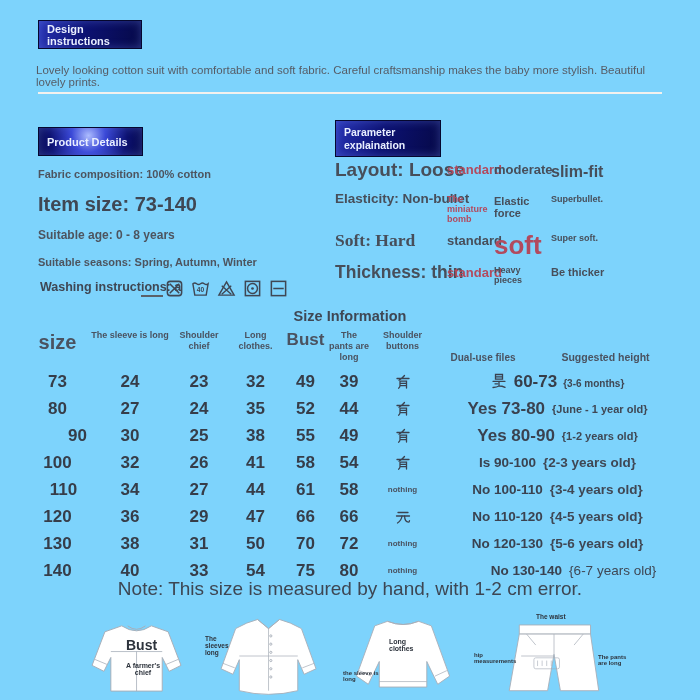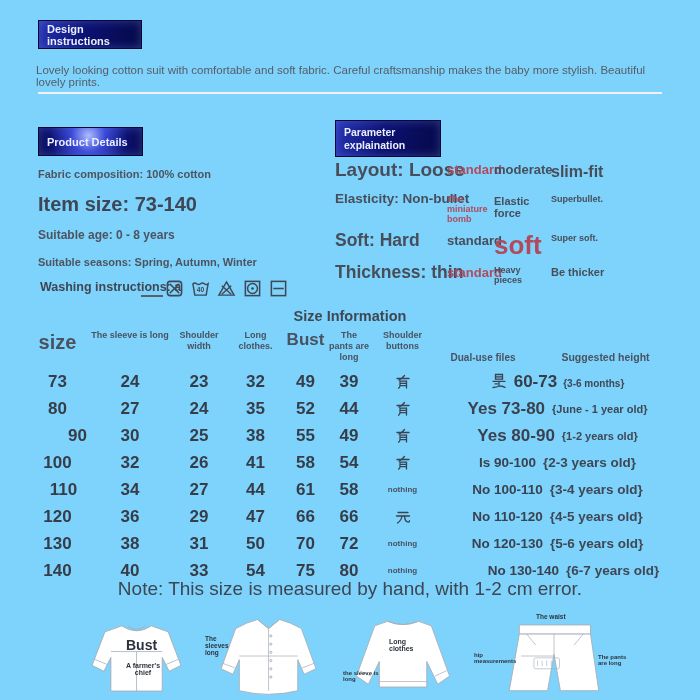--- a/index.html
+++ b/index.html
@@ -101,35 +101,35 @@
   </div>
   <div class="abs param-grid" style="left:335px;top:160px;width:346px;">
       <div class="param-label" style="font-size: 19px;">Layout: Loose</div>
       <div class="param-cell" style="font-size: 13px; color: rgb(178, 74, 94);">standard</div>
       <div class="param-cell" style="font-size: 13px;">moderate</div>
       <div class="param-cell" style="font-size: 16px;">slim-fit</div>
       <div class="param-label" style="font-size: 13.5px;">Elasticity: Non-bullet</div>
       <div class="param-cell" style="font-size: 9px; color: rgb(178, 74, 94);">The miniature bomb</div>
       <div class="param-cell" style="font-size: 11px;">Elastic force</div>
       <div class="param-cell" style="font-size: 9px;">Superbullet.</div>
-      <div class="param-label" style="font-size: 17.5px;">Soft: Hard</div>
+      <div class="param-label" style="font-size: 17.5px; font-family: Liberation Serif, serif;">Soft: Hard</div>
       <div class="param-cell" style="font-size: 13px;">standard</div>
       <div class="param-cell" style="font-size: 26px; line-height: 0.85; color: rgb(178, 74, 94);">soft</div>
       <div class="param-cell" style="font-size: 9px;">Super soft.</div>
       <div class="param-label" style="font-size: 17.5px;">Thickness: thin</div>
       <div class="param-cell" style="font-size: 13px; color: rgb(178, 74, 94);">standard</div>
       <div class="param-cell" style="font-size: 9px;">Heavy pieces</div>
       <div class="param-cell" style="font-size: 11px;">Be thicker</div>
     </div>
 
   <div class="abs si-title" style="left:0;top:308px;width:700px;">Size Information</div>
   <div id="size-table" class="abs" style="left:25px;top:330px;width:655px;">
       <div class="th th-size" style="height: 34px;">size</div>
       <div class="th" style="height: 34px;">The sleeve is long</div>
-      <div class="th" style="height: 34px;">Shoulder width</div>
+      <div class="th" style="height: 34px;">Shoulder chief</div>
       <div class="th" style="height: 34px;">Long clothes.</div>
       <div class="th th-bust" style="height: 34px;">Bust</div>
       <div class="th" style="height: 34px;">The pants are long</div>
       <div class="th" style="height: 34px;">Shoulder buttons</div>
       <div class="th" style="display: flex; width: 100%; height: 34px; align-items: flex-end; padding-bottom: 4px; box-sizing: border-box;">
         <span style="flex: 0 0 96px; text-align: center; font-size: 10px;">Dual-use files</span>
         <span style="flex: 1 1 0%; text-align: center; font-size: 10.5px;">Suggested height</span>
       </div>
       <div class="td-num" style="height: 27px; display: flex; align-items: center;">73</div>
       <div class="td-num" style="height: 27px; display: flex; align-items: center;">24</div>
@@ -250,21 +250,21 @@
       </div>
       <div class="td-num" style="height: 27px; display: flex; align-items: center;">140</div>
       <div class="td-num" style="height: 27px; display: flex; align-items: center;">40</div>
       <div class="td-num" style="height: 27px; display: flex; align-items: center;">33</div>
       <div class="td-num" style="height: 27px; display: flex; align-items: center;">54</div>
       <div class="td-num" style="height: 27px; display: flex; align-items: center;">75</div>
       <div class="td-num" style="height: 27px; display: flex; align-items: center;">80</div>
       <div style="height: 27px; display: flex; align-items: center; font-size: 8px; color: rgb(74, 82, 96); font-weight: 600;">nothing</div>
       <div class="td-merge" style="height: 27px; align-items: center;">
         <span style="font-weight: 600; color: rgb(58, 66, 80); font-size: 13.5px; padding-left: 32px;">No 130-140</span>
-        <span style="color: rgb(63, 71, 84); font-weight: 700; font-size: 13.5px;">{6-7 years old}</span>
+        <span style="color: rgb(63, 71, 84); font-weight: 400; font-size: 13.5px;">{6-7 years old}</span>
       </div>
     </div>
   <div class="abs note" style="left:0;top:578px;width:700px;">Note: This size is measured by hand, with 1-2 cm error.</div>
 
   <div class="abs figs" style="left:82px;top:612px;width:560px;height:86px;">
 
     <div class="fig" style="width:115px;height:84px;">
       <svg viewBox="0 0 110 85" width="115" height="84">
         <g fill="#ffffff" stroke="#a8afb9" stroke-width="1">
           <path d="M37 12 L20 18 L7 52 L19 58 L26 44 L26 78 L78 78 L78 44 L85 58 L97 52 L84 18 L67 12 Q52 22 37 12 Z"></path>

